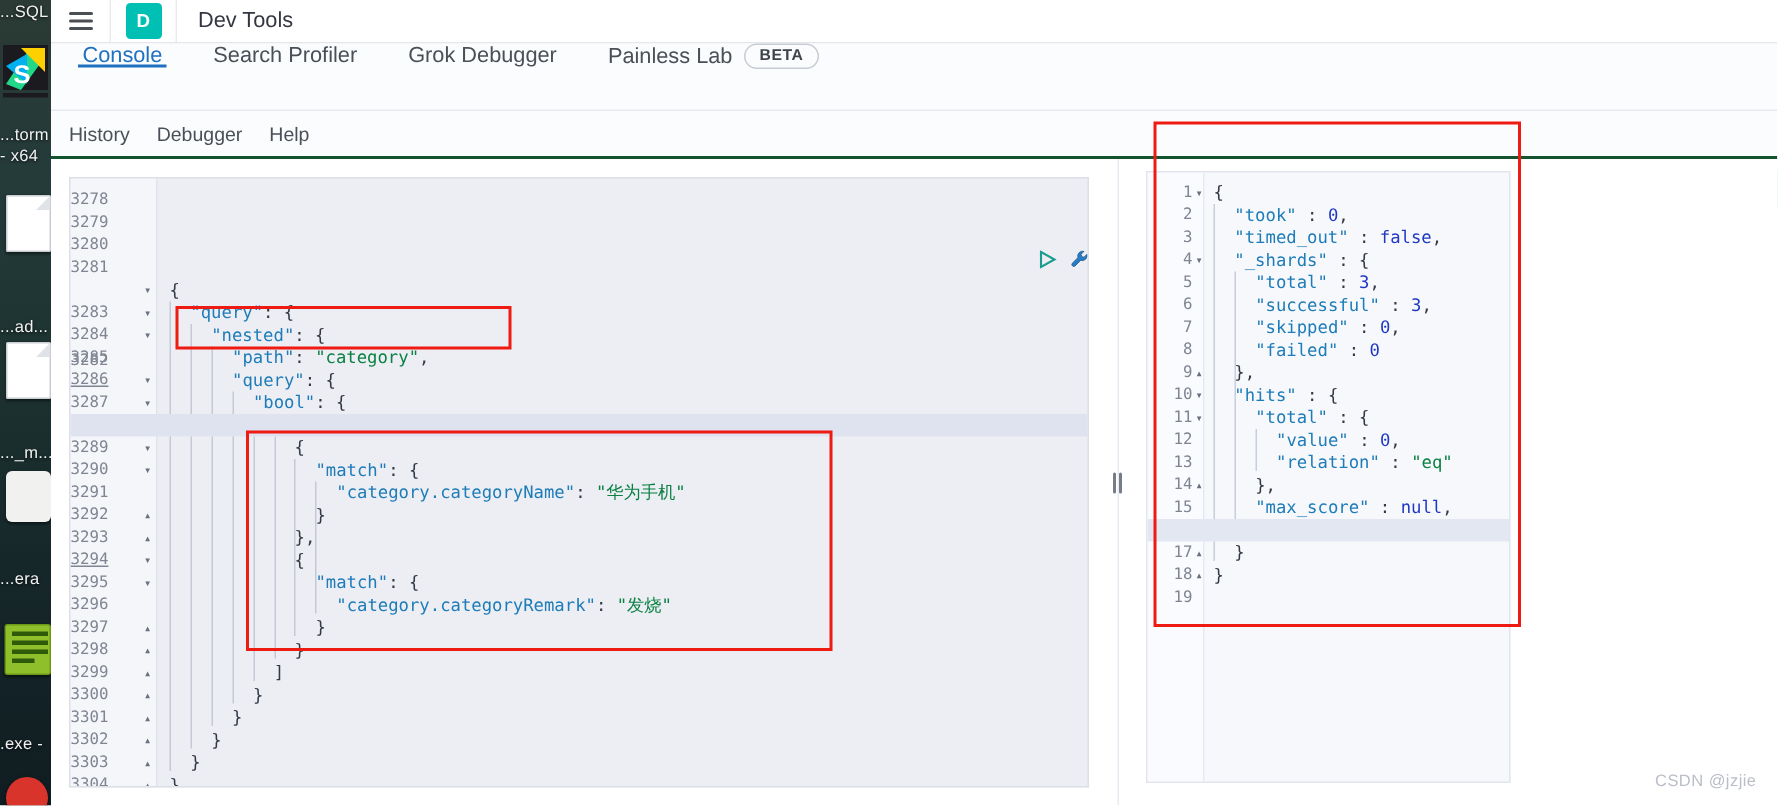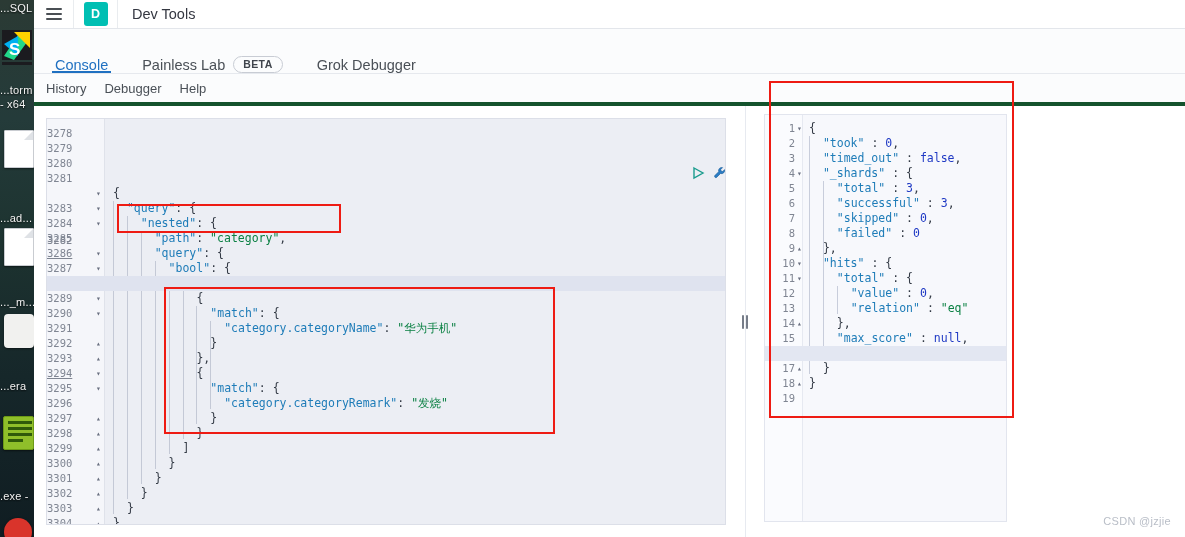--- a/index.html
+++ b/index.html
@@ -80,21 +80,21 @@
   }
   .app-title {
     display:flex; align-items:center; padding-left: 14px;
     font-size: 14.5px; color: #343741;
   }
 
   
   .tabsrow {
     height: 45px; background: #fbfcfd;
     border-bottom: 1px solid #e6e9ee;
-    display: flex; align-items: flex-end; padding-left: 4px;
+    display: flex; align-items: flex-start; padding-left: 4px;
     position: relative;
   }
   .tab {
     display:flex; align-items:center; gap:8px;
     padding: 0 17px;
     font-size: 14.5px; color: #4a5057;
     position: relative; cursor: pointer;
     white-space: nowrap;
   }
   .tab.active { color: #1f70c1; }
@@ -106,21 +106,21 @@
     border: 1px solid #c8ccd4; border-radius: 9px;
     padding: 2px 9px 2.5px; font-size: 10.5px; font-weight: 700;
     color: #3f444c; letter-spacing: .4px; line-height: 1;
     background: #fbfcfd;
   }
 
   
   .subnav {
     height: 32px; background: #fbfcfd;
     display: flex; align-items: center; gap: 18px; padding-left: 12px;
-    border-bottom: 4px solid #14532d;
+    border-bottom: 2px solid #14532d;
   }
   .subnav-item {
     font-size: 13px; color: #4a5057; cursor: pointer;
   }
 
   
   .workarea {
     position: relative; height: 431px; background: #ffffff;
     display: flex;
   }
@@ -300,25 +300,28 @@
         <span class="logo-badge">D</span>
       </div>
       <div class="app-title">Dev Tools</div>
     </div>
 
     <div class="tabsrow">
       <div class="tab active">
         <span>Console</span>
       </div>
       <div class="tab">
+        <span>Search Profiler</span>
+      </div>
+      <div class="tab">
+        <span>Grok Debugger</span>
+      </div>
+      <div class="tab">
         <span>Painless Lab</span>
         <span class="beta-pill">BETA</span>
-      </div>
-      <div class="tab">
-        <span>Grok Debugger</span>
       </div>
       <div class="edge-badge">2</div>
     </div>
 
     <div class="subnav">
       <span class="subnav-item">History</span>
       <span class="subnav-item">Debugger</span>
       <span class="subnav-item">Help</span>
     </div>
 

